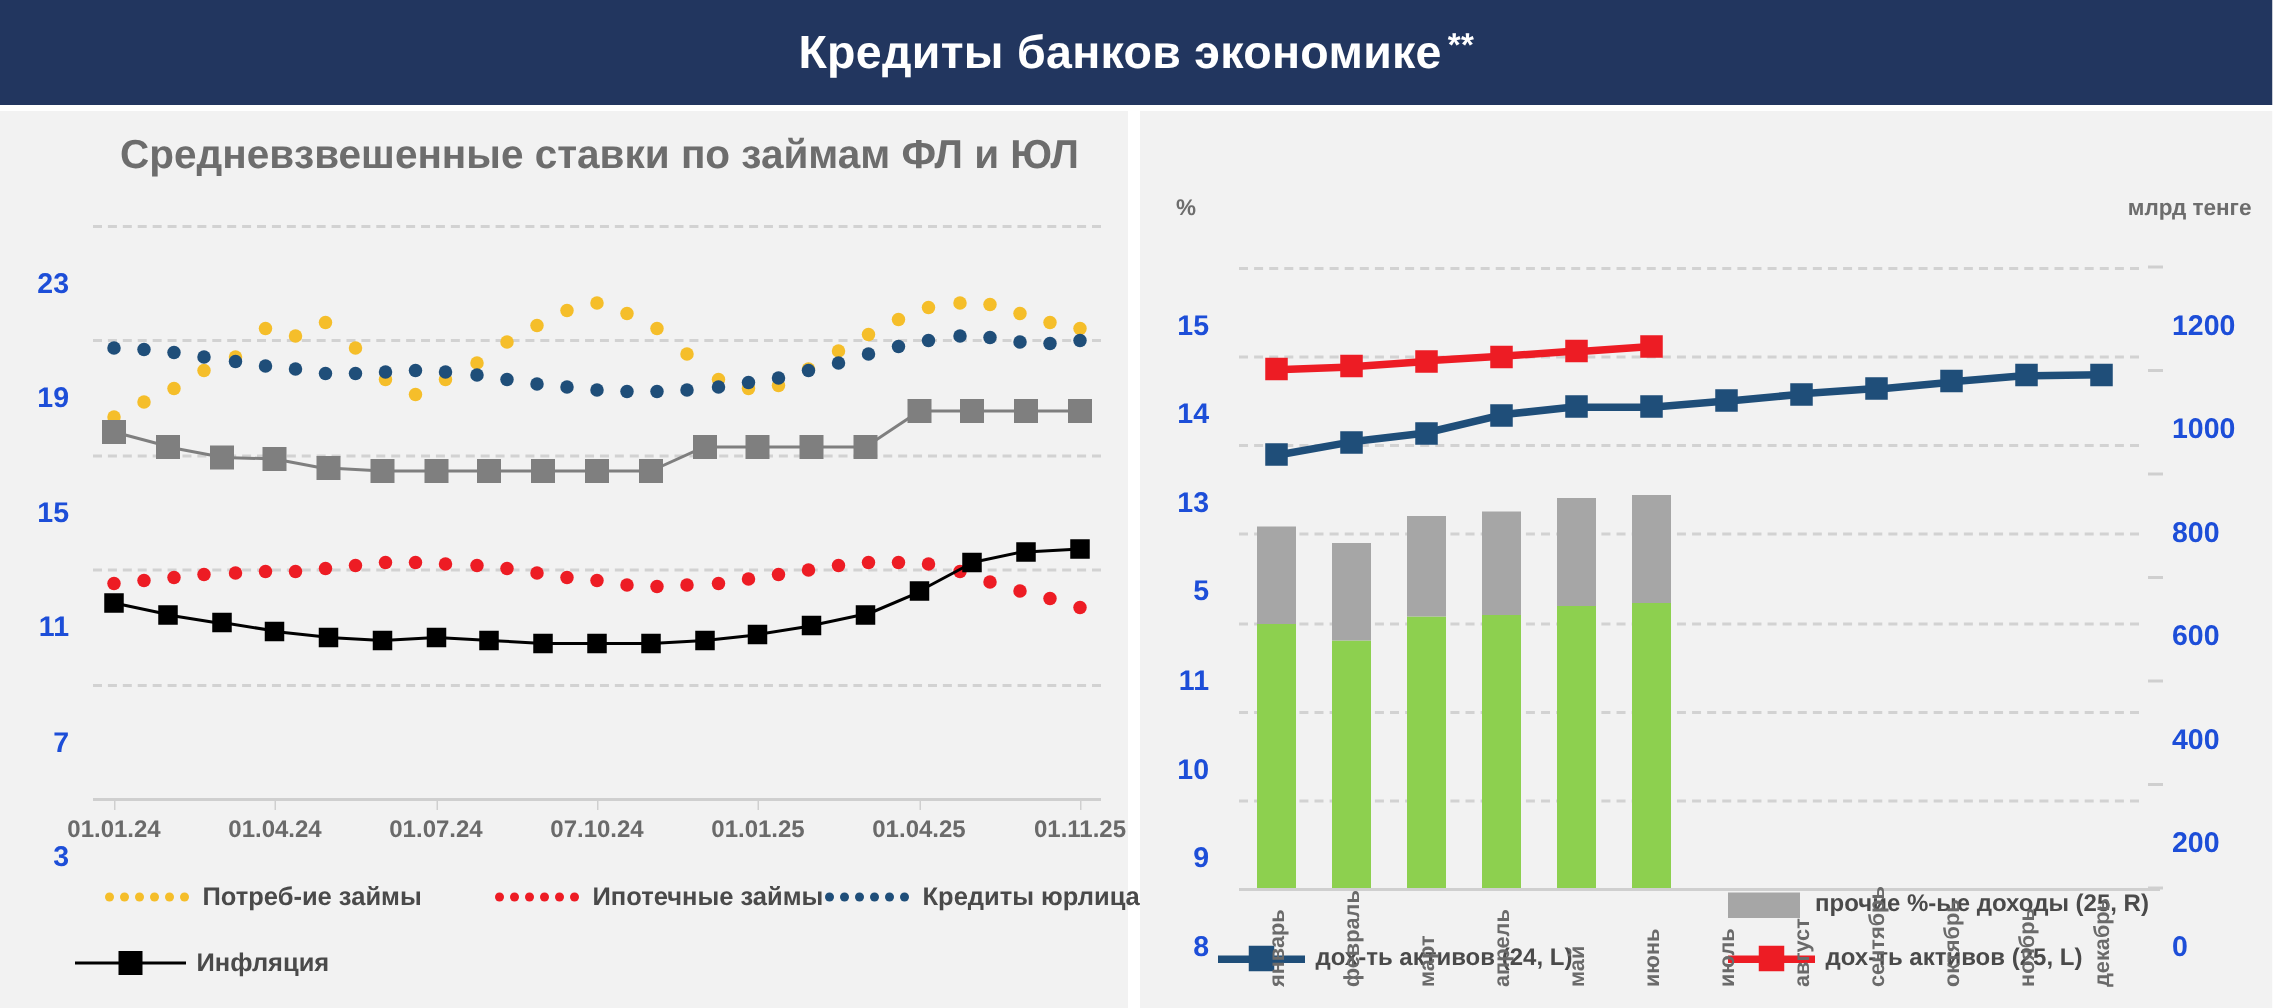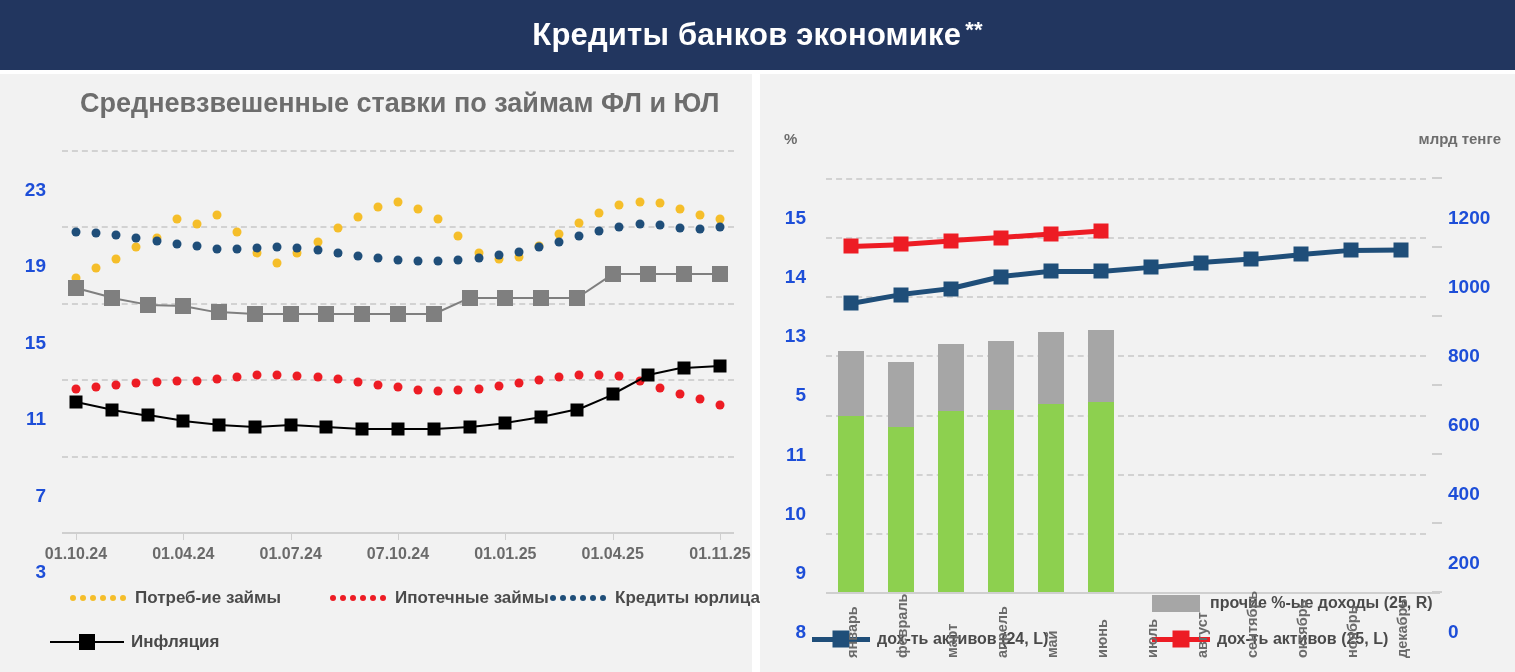--- a/index.html
+++ b/index.html
@@ -111,21 +111,21 @@
         <div class="gridline" style="top:229.2px;"></div>
         <div class="ytick" style="left:-62px; top:229.2px; width:46px;">11</div>
         <div class="gridline" style="top:152.8px;"></div>
         <div class="ytick" style="left:-62px; top:152.8px; width:46px;">15</div>
         <div class="gridline" style="top:76.39999999999998px;"></div>
         <div class="ytick" style="left:-62px; top:76.39999999999998px; width:46px;">19</div>
         <div class="gridline" style="top:0px;"></div>
         <div class="ytick" style="left:-62px; top:0px; width:46px;">23</div>
         <div class="axis-line" style="left:0; top:382px; width:672px;"></div>
         <div class="tickmark" style="left:14px; top:382px; height:8px;"></div>
-        <div class="xtick" style="left:14px; top:395px;">01.10.24</div>
+        <div class="xtick" style="left:14px; top:395px;">01.01.24</div>
         <div class="tickmark" style="left:121.33333333333333px; top:382px; height:8px;"></div>
         <div class="xtick" style="left:121.33333333333333px; top:395px;">01.04.24</div>
         <div class="tickmark" style="left:228.66666666666666px; top:382px; height:8px;"></div>
         <div class="xtick" style="left:228.66666666666666px; top:395px;">01.07.24</div>
         <div class="tickmark" style="left:336px; top:382px; height:8px;"></div>
         <div class="xtick" style="left:336px; top:395px;">07.10.24</div>
         <div class="tickmark" style="left:443.3333333333333px; top:382px; height:8px;"></div>
         <div class="xtick" style="left:443.3333333333333px; top:395px;">01.01.25</div>
         <div class="tickmark" style="left:550.6666666666667px; top:382px; height:8px;"></div>
         <div class="xtick" style="left:550.6666666666667px; top:395px;">01.04.25</div>

